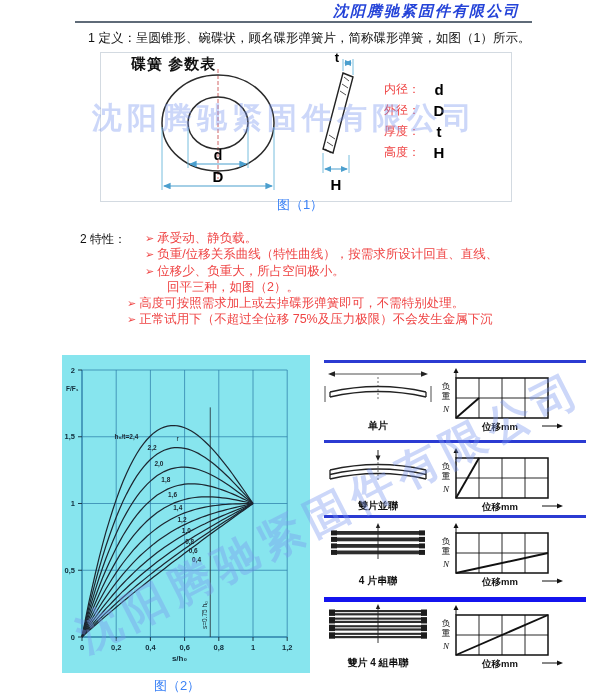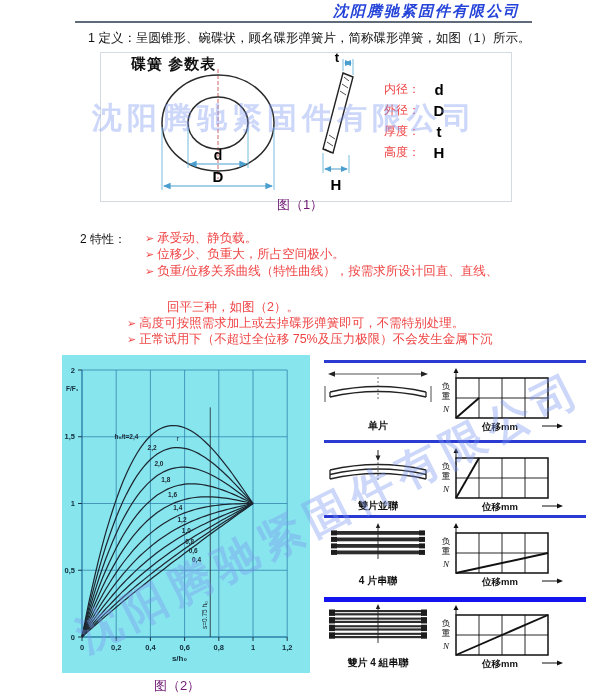--- a/index.html
+++ b/index.html
@@ -14,31 +14,31 @@
   
   .fig1{position:absolute;left:100px;top:52px;width:410px;height:148px;border:1px solid #d3dae1;}
   .fig1-title{position:absolute;left:30px;top:2px;font-size:15px;font-weight:bold;letter-spacing:1px;}
   .ringbox{position:absolute;left:42px;top:14px;}
   .sidebox{position:absolute;left:203px;top:0px;}
   .params{position:absolute;left:283px;top:26px;}
   .prow{height:21px;display:flex;align-items:center;}
   .pl{font-size:12px;color:#ef4444;}
   .ps{font-size:15px;font-weight:bold;color:#000;margin-left:10px;width:18px;text-align:center;}
   
-  .caption{position:absolute;font-size:13px;color:#701a75;text-align:center;}
+  .caption{position:absolute;font-size:13px;color:#3b82f6;text-align:center;}
   .cap1{left:0;top:196px;width:600px;}
   .cap2{left:117px;top:677px;width:120px;}
   .cap3{left:361px;top:677px;width:120px;}
   
   .feat-h{position:absolute;left:80px;top:231px;font-size:12px;}
   .bullets{position:absolute;left:0;top:230px;width:600px;}
   .bl{font-size:12.5px;line-height:16.3px;white-space:nowrap;color:#ef4444;}
   .bl.i1{margin-left:145px;}
   .bl.i0{margin-left:127px;}
-  .bl.i1.cont{margin-left:167px;margin-top:20px;}
+  .bl.i1.cont{margin-left:167px;}
   .bl.i0.cont{margin-left:149px;}
   .mk{font-size:11px;margin-right:3px;}
   
   .chart2{position:absolute;left:62px;top:355px;width:248px;height:318px;background:#87e5ee;}
   
   .fig3{position:absolute;left:322px;top:358px;width:268px;height:312px;}
   .sep{position:absolute;left:2px;width:262px;}
   .panel{position:absolute;left:0;width:268px;height:74px;display:flex;align-items:center;}
   .panel svg{display:block;}
   
@@ -127,22 +127,22 @@
       </div>
   </div>
 
   <div class="wm wm1">沈阳腾驰紧固件有限公司</div>
 
   <div class="caption cap1">图（1）</div>
 
   <div class="feat-h">2 特性：</div>
   <div class="bullets" id="bullets">
       <div class="bl i1"><span class="mk">➢</span>承受动、静负载。</div>
+      <div class="bl i1"><span class="mk">➢</span>负重/位移关系曲线（特性曲线），按需求所设计回直、直线、</div>
       <div class="bl i1"><span class="mk">➢</span>位移少、负重大，所占空间极小。</div>
-      <div class="bl i1"><span class="mk">➢</span>负重/位移关系曲线（特性曲线），按需求所设计回直、直线、</div>
       <div class="bl i1 cont">回平三种，如图（2）。</div>
       <div class="bl i0"><span class="mk">➢</span>高度可按照需求加上或去掉碟形弹簧即可，不需特别处理。</div>
       <div class="bl i0"><span class="mk">➢</span>正常试用下（不超过全位移 75%及压力极限）不会发生金属下沉</div>
     </div>
 
   <div class="chart2" id="chart2"><svg width="248" height="318" viewBox="0 0 248 318">
         <line x1="20" y1="282" x2="20" y2="15" stroke="#2d7fa9" stroke-width="1.4"></line>
         <line x1="54.2" y1="282" x2="54.2" y2="15" stroke="#2d7fa9" stroke-width="0.75"></line>
         <line x1="88.4" y1="282" x2="88.4" y2="15" stroke="#2d7fa9" stroke-width="0.75"></line>
         <line x1="122.6" y1="282" x2="122.6" y2="15" stroke="#2d7fa9" stroke-width="0.75"></line>

